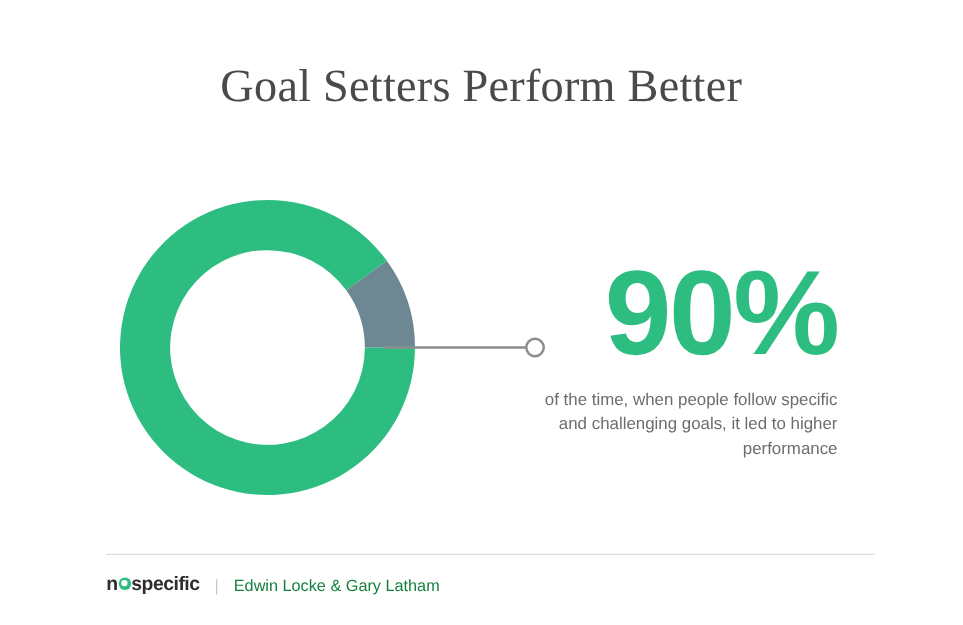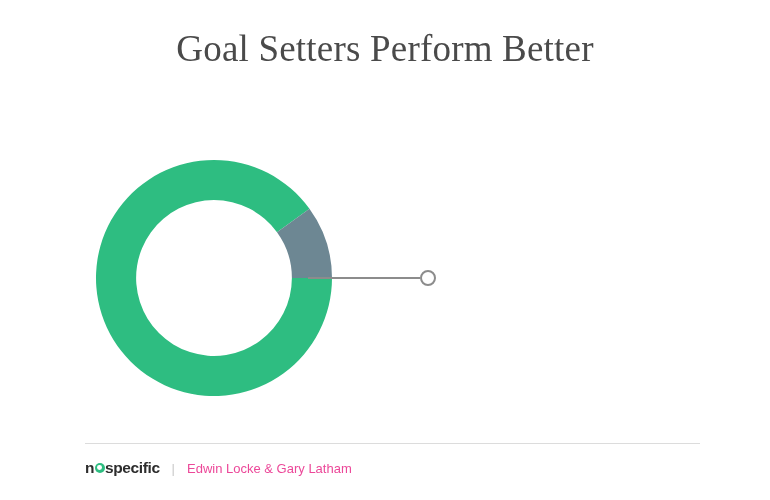--- a/index.html
+++ b/index.html
@@ -16,21 +16,21 @@
     position: relative;
   }
   .infographic {
     position: absolute;
     inset: 0;
   }
 
   
   .title {
     position: absolute;
-    top: 27px;
+    top: 48px;
     left: 0;
     width: 770px;
     text-align: center;
     font-family: "Liberation Serif", "DejaVu Serif", serif;
     font-size: 37px;
     font-weight: 400;
     letter-spacing: 0.2px;
     color: #4a4a4a;
     line-height: 1.2;
     white-space: nowrap;
@@ -133,21 +133,21 @@
   }
   .footer-sep {
     color: #c8c8c8;
     font-size: 13px;
     margin: 0 12px;
     font-family: "Liberation Sans", sans-serif;
   }
   .attribution {
     font-family: "Liberation Sans", sans-serif;
     font-size: 13px;
-    color: #ec4899;
+    color: #15803d;
     white-space: nowrap;
   }
 </style>
 </head>
 <body>
 
 <div class="infographic">
 
   <div class="title">Goal Setters Perform Better</div>
 
@@ -160,20 +160,24 @@
     </svg>
   </div>
 
   <div class="leader">
     <svg width="145" height="40" viewBox="0 0 145 40">
       <line x1="8" y1="20" x2="120" y2="20" stroke="#8c8c8c" stroke-width="2"></line>
       <circle cx="128" cy="20" r="7" fill="#ffffff" stroke="#8c8c8c" stroke-width="2"></circle>
     </svg>
   </div>
 
+  <div class="callout">
+    <div class="stat-value">90%</div>
+    <p class="stat-caption">of the time, when people follow specific and challenging goals, it led to higher performance</p>
+  </div>
 
   <div class="divider"></div>
 
   <div class="footer">
     <div class="logo">
       <span>n</span>
       <span class="logo-mark"></span>
       <span>specific</span>
     </div>
     <span class="footer-sep">|</span>

